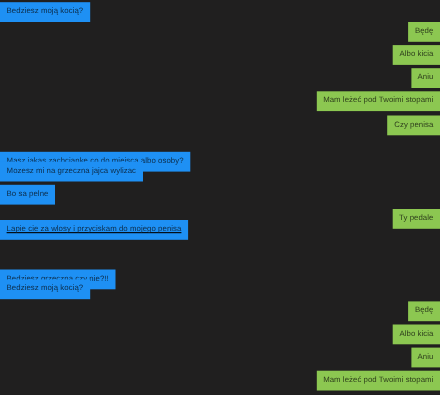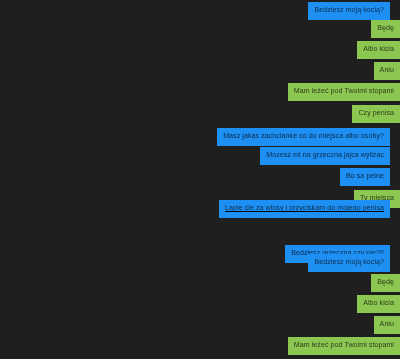--- a/index.html
+++ b/index.html
@@ -26,21 +26,21 @@
     width: 400px;
   }
   .msg-row.left {
     left: 0;
     justify-content: flex-end;
     padding-left: 4px;
     box-sizing: border-box;
   }
   .msg-row.right {
     left: 0;
-    justify-content: flex-end;
+    justify-content: flex-start;
     padding-right: 10px;
     box-sizing: border-box;
   }
   .bubble {
     display: inline-block;
     font-size: 7.1px;
     line-height: 9px;
     padding: 4px 6px 5px 6px;
     white-space: nowrap;
     letter-spacing: 0.05px;
@@ -70,31 +70,31 @@
     </div>
     <div class="msg-row left" style="top: 62px;">
       <div class="bubble in">Aniu</div>
     </div>
     <div class="msg-row left" style="top: 83px;">
       <div class="bubble in">Mam leżeć pod Twoimi stopami</div>
     </div>
     <div class="msg-row left" style="top: 105px;">
       <div class="bubble in">Czy penisa</div>
     </div>
-    <div class="msg-row right" style="top: 128px;">
+    <div class="msg-row right" style="top: 138px;">
       <div class="bubble out">Masz jakas zachcianke co do miejsca albo osoby?</div>
     </div>
     <div class="msg-row right" style="top: 147px;">
       <div class="bubble out">Mozesz mi na grzeczna jajca wylizac</div>
     </div>
     <div class="msg-row right" style="top: 168px;">
       <div class="bubble out">Bo sa pelne</div>
     </div>
     <div class="msg-row left" style="top: 190px;">
-      <div class="bubble in">Ty miejsca</div>
+      <div class="bubble in">Ty pedale</div>
     </div>
     <div class="msg-row right" style="top: 200px; text-decoration: underline;">
       <div class="bubble out">Lapie cie za wlosy i przyciskam do mojego penisa</div>
     </div>
     <div class="msg-row right" style="top: 245px;">
       <div class="bubble out">Bedziesz grzeczna czy nie?!!</div>
     </div>
     <div class="msg-row right" style="top: 254px;">
       <div class="bubble out">Bedziesz moją kocią?</div>
     </div>

